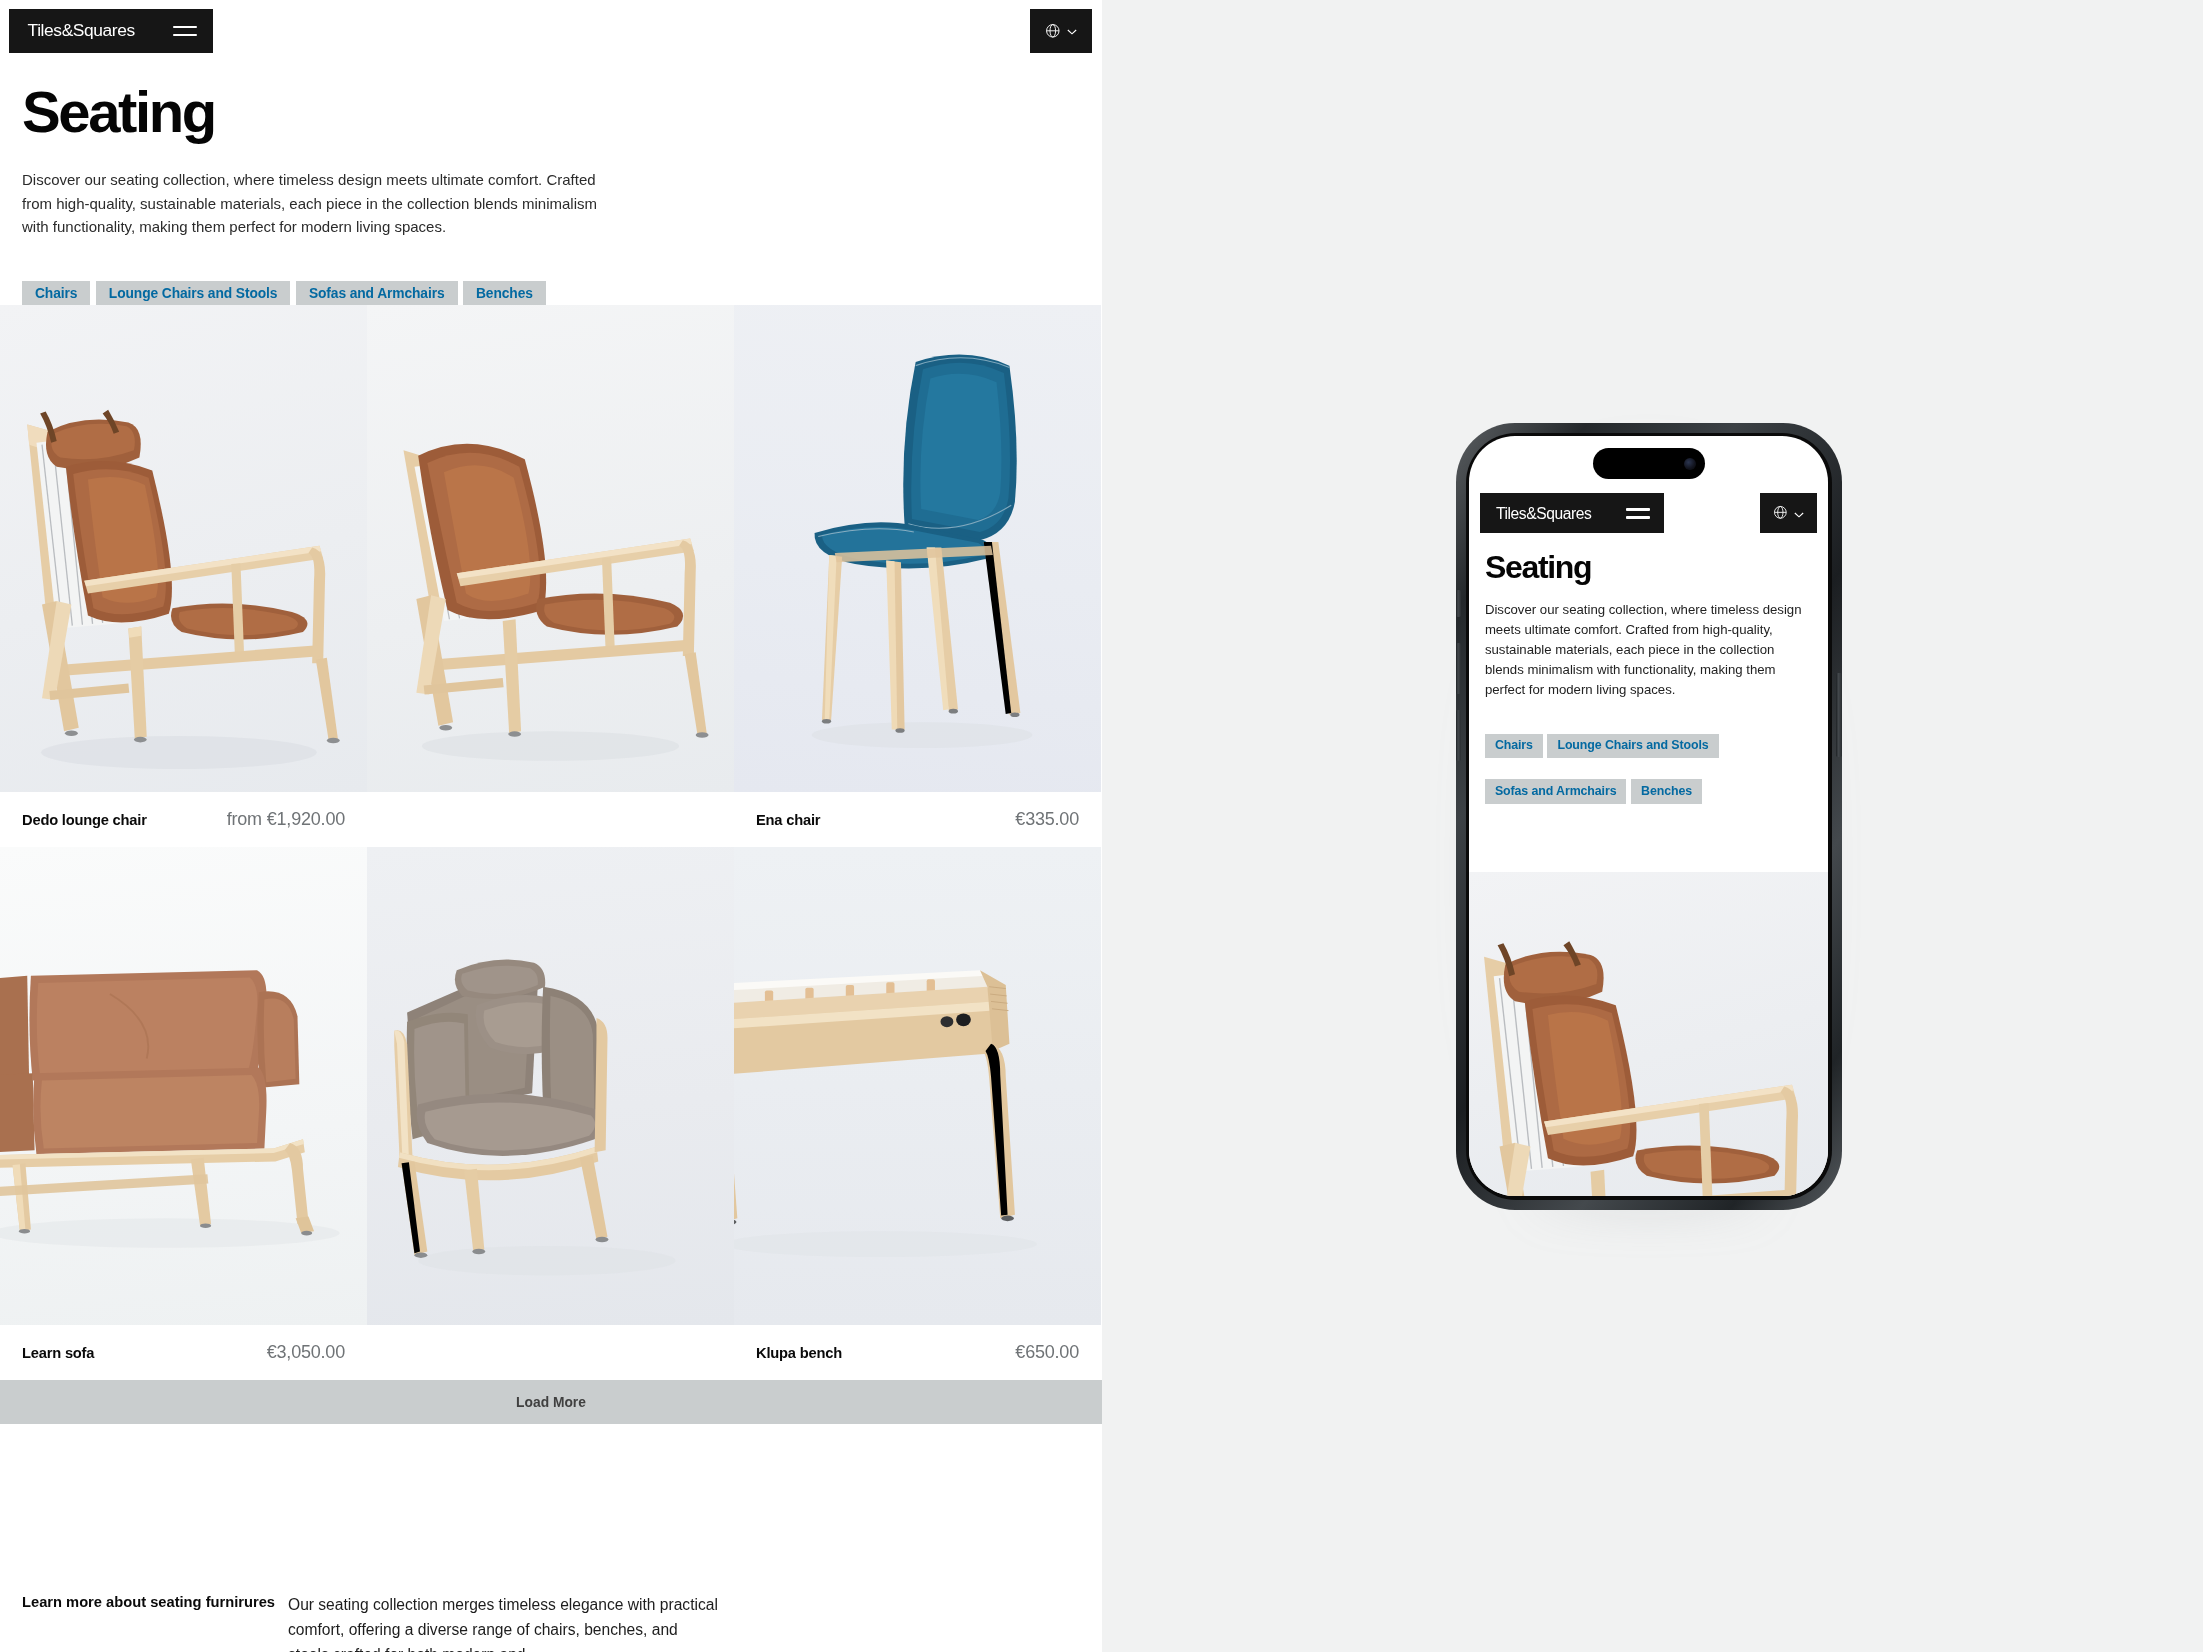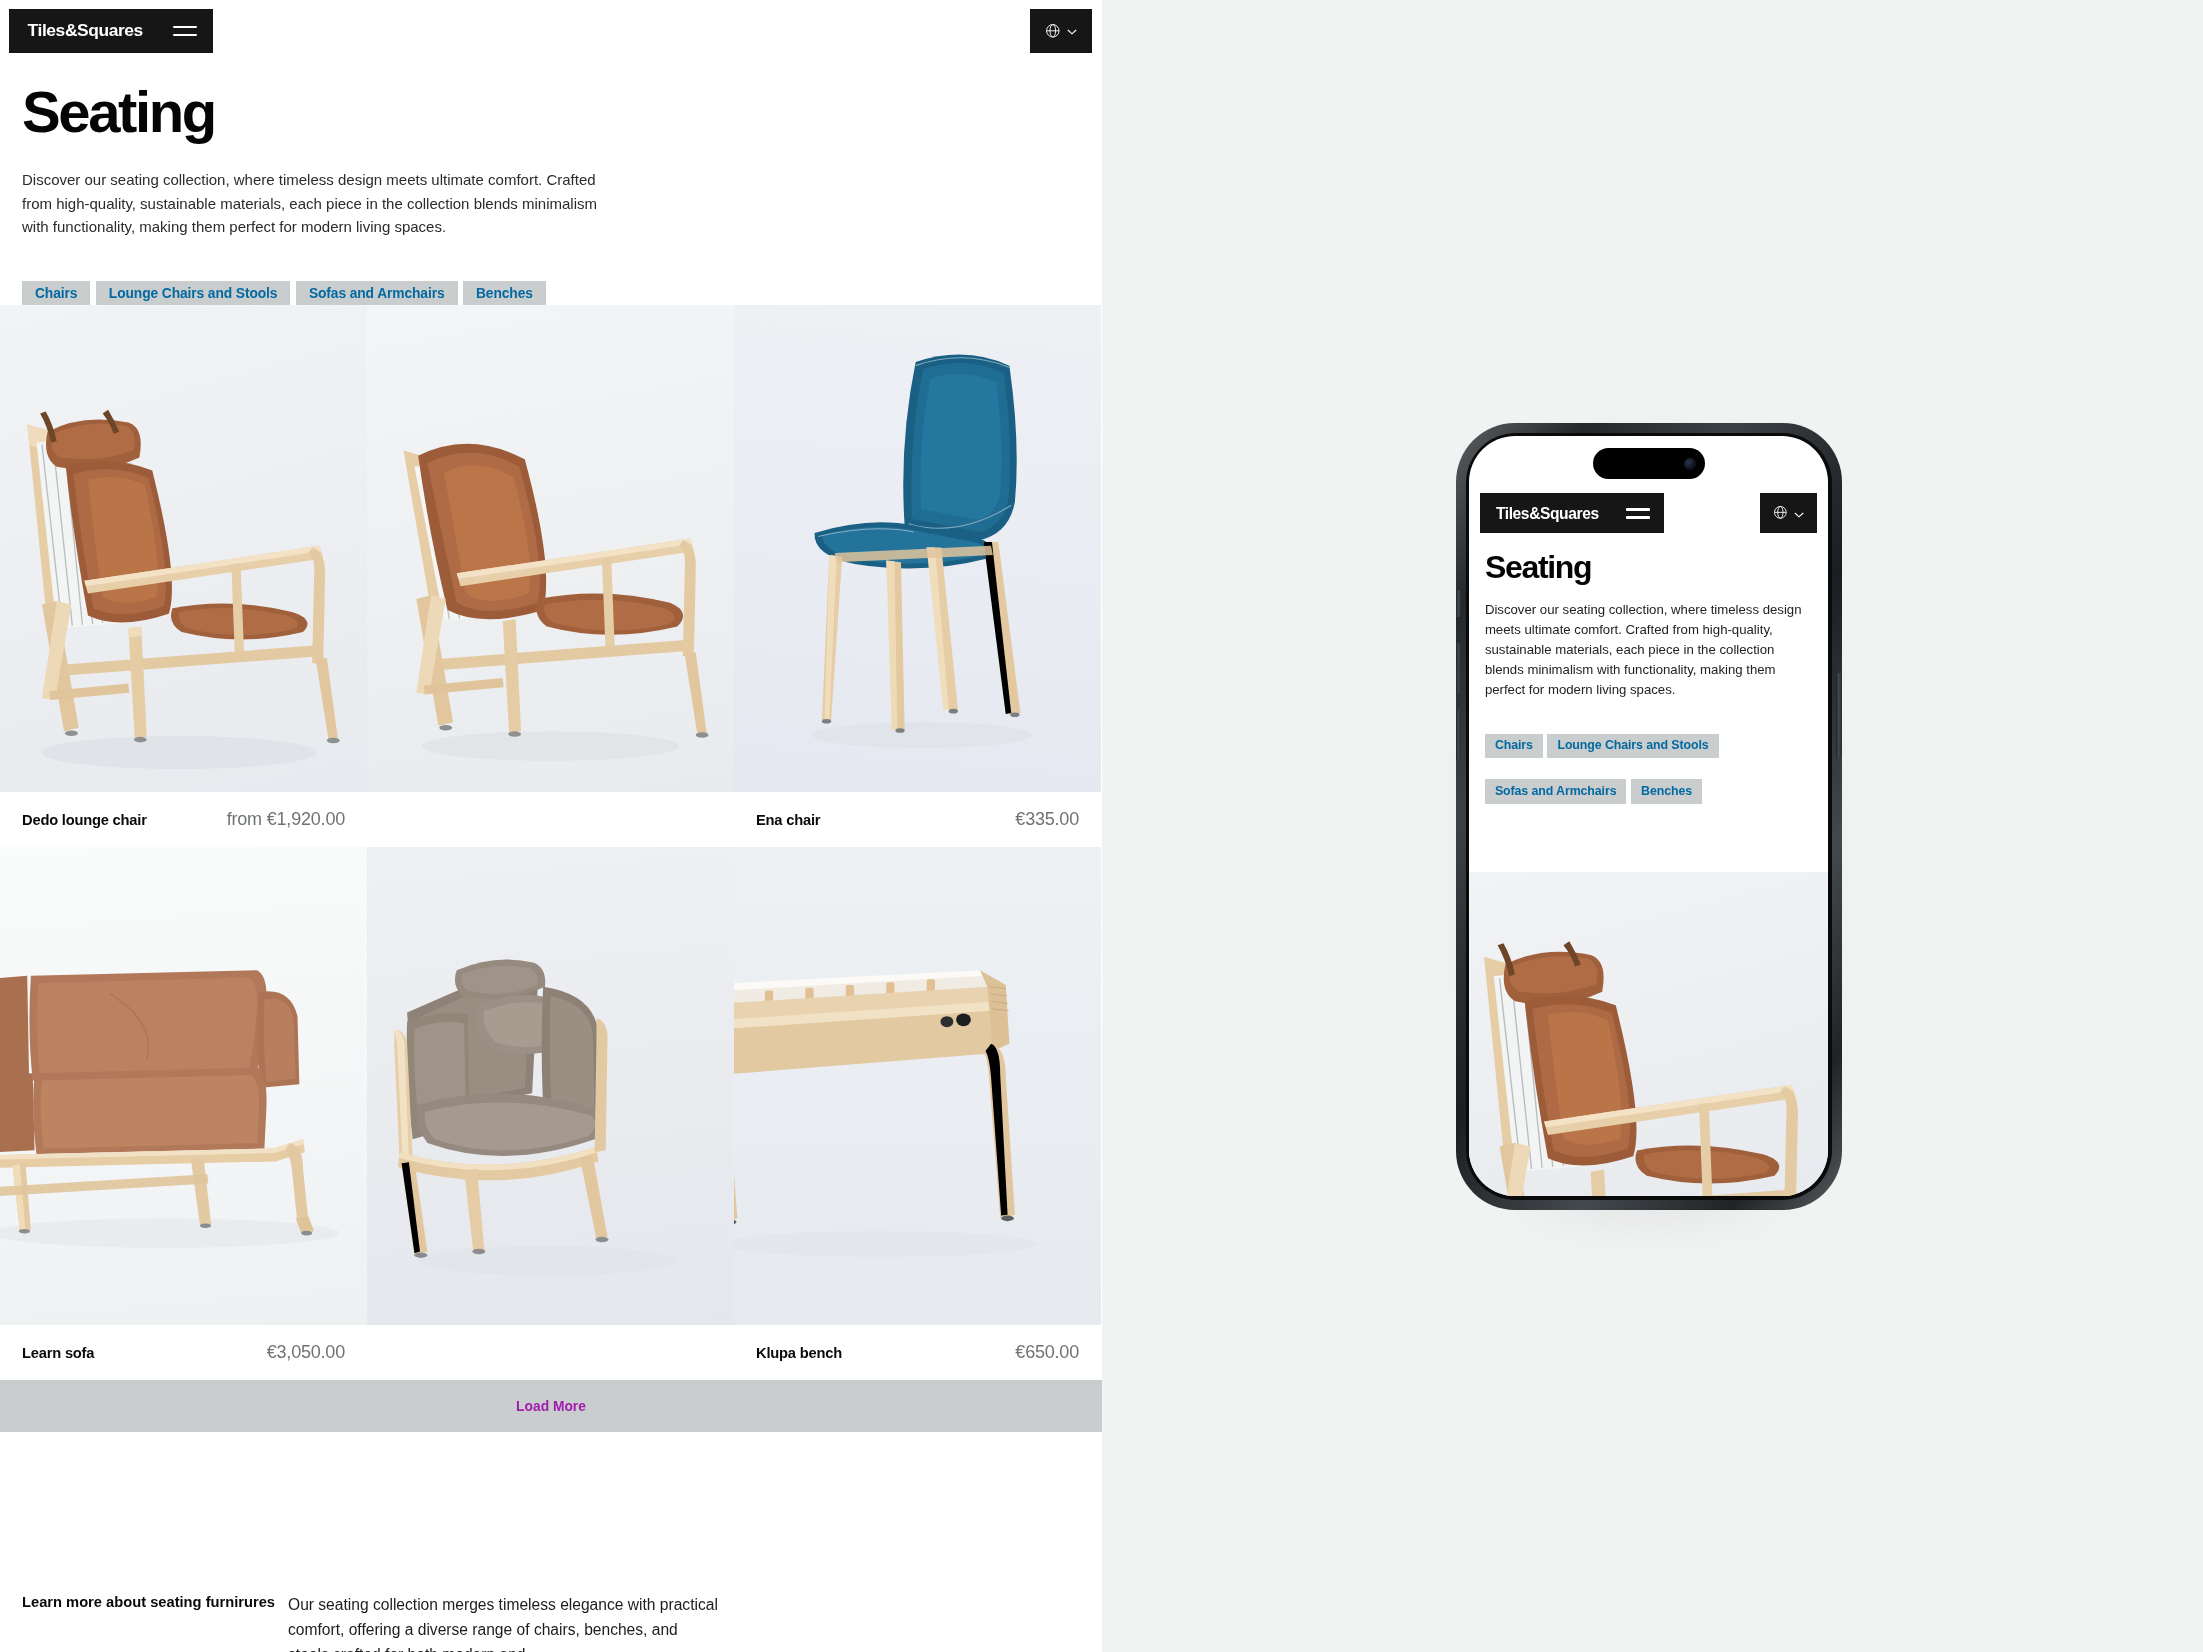--- a/index.html
+++ b/index.html
@@ -17,21 +17,21 @@
   }
 
   
   .topbar { position:absolute; left:0; top:0; width:1102px; height:64px; }
   .logo-block {
     position:absolute; left:9.2px; top:9.2px; width:204px; height:44px;
     background:#161616; display:flex; align-items:center;
     justify-content:space-between; padding:0 16.5px 0 18.4px;
   }
   .logo-text {
-    color:#fff; font-size:17.4px; font-weight:700; letter-spacing:-0.4px;
+    color:#fff; font-size:17.4px; font-weight:400; letter-spacing:-0.4px;
     line-height:1; white-space:nowrap;
   }
   .burger { width:24px; display:flex; flex-direction:column; gap:5.5px; }
   .burger i { display:block; height:2.3px; background:#fff; border-radius:0.9px; }
   .lang-block {
     position:absolute; left:1030px; top:9.2px; width:62px; height:44px;
     background:#161616; display:flex; align-items:center;
     justify-content:center; gap:6.4px;
   }
   .lang-block svg { display:block; }
@@ -61,21 +61,21 @@
   .cell { width:367px; position:relative; }
   .cell .photo { width:367px; height:487px; position:relative; overflow:hidden; }
   .meta {
     height:55px; display:flex; align-items:center;
     justify-content:space-between; padding:0 22px; background:#fff;
   }
   .meta .nm { font-size:14.7px; font-weight:700; color:#0a0a0a; letter-spacing:-0.2px; }
   .meta .pr { font-size:18px; color:#6f7376; letter-spacing:-0.2px; }
   .row2 .photo { height:478px; }
   .loadmore {
-    width:1102px; height:52px; background:#c9cdce; color:#a21caf;
+    width:1102px; height:44px; background:#c9cdce; color:#404040;
     display:flex; align-items:center; justify-content:center;
     font-size:13.8px; font-weight:600;
   }
 
   
   .editorial { position:absolute; left:0; top:1593px; width:1102px; padding:0 22px; display:flex; }
   .editorial .lead { width:266px; font-size:14.7px; font-weight:700; line-height:1.32; color:#0a0a0a; }
   .editorial .body { flex:1; font-size:15.6px; line-height:1.6; color:#1d1d1d; max-width:432px; }
 
   

